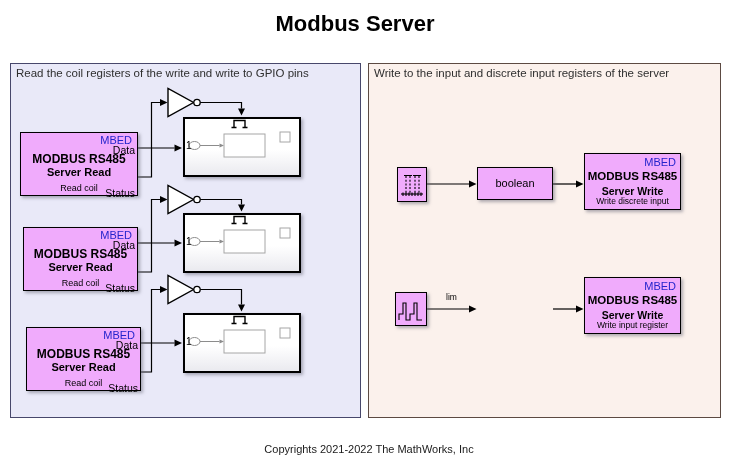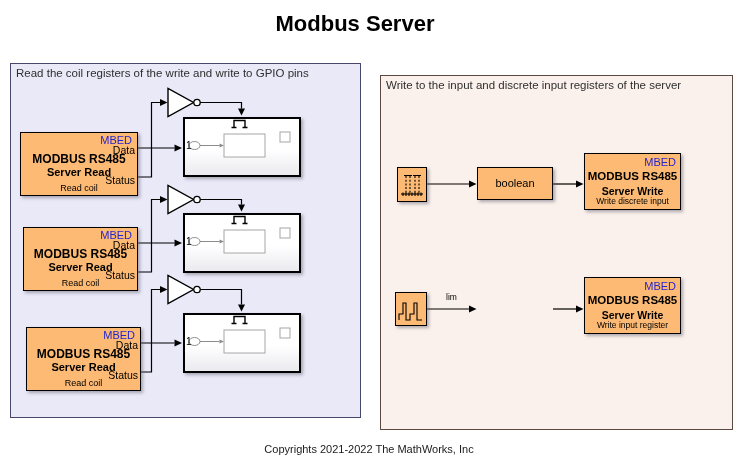--- a/index.html
+++ b/index.html
@@ -20,43 +20,42 @@
   }
 
   .panel { position:absolute; z-index:1; }
   .panel .caption { padding:3px 5px; font-size:11.5px; color:#2f2f2f; }
   .panel.left {
     left:10px; top:63px; width:351px; height:355px;
     background:var(--left-panel-bg,#e9e9f8);
     border:1px solid var(--left-panel-border,#47476b);
   }
   .panel.right {
-    left:380px; top:63px; width:353px; height:355px;
+    left:368px; top:63px; width:353px; height:355px;
     background:var(--right-panel-bg,#fbf1ec);
     border:1px solid var(--right-panel-border,#5c4a42);
-    margin-top:12px;
   }
 
   .overlay { position:absolute; left:0; top:0; z-index:2; }
   .overlay path { stroke:var(--wire,#000); stroke-width:1.2; fill:none; }
   .overlay polygon { fill:var(--wire,#000); }
   .overlay .gate polygon { fill:#fff; stroke:#000; stroke-width:1.4; }
   .overlay .gate circle { fill:#fff; stroke:#000; stroke-width:1.3; }
 
   .blk {
-    position:absolute; background:#fdba74; border:1px solid var(--block-border,#000);
+    position:absolute; background:#f0abfc; border:1px solid var(--block-border,#000);
     box-shadow:2px 2px 3px rgba(100,100,115,.5); z-index:3;
   }
   .blk .mbed { position:absolute; right:5px; top:1px; font-size:11px; color:var(--mbed-label,#2424cc); }
   .blk .pout { position:absolute; right:2px; font-size:10.5px; }
   .blk .bt { position:absolute; left:0; width:100%; text-align:center; font-weight:bold; }
   .blk .bf { position:absolute; left:0; width:100%; text-align:center; }
 
   .read .pd { top:11px;padding-left:10px; }
-  .read .ps { top:41px;margin-left:27px; }
+  .read .ps { top:54px;margin-left:27px; }
   .read .bt1 { top:19px; font-size:12px; }
   .read .bt2 { top:33px; font-size:11px; }
   .read .bf  { bottom:2px; font-size:9px; }
 
   .write .mbed { top:2px; right:4px; }
   .write .bt1 { top:16px; font-size:11.5px; }
   .write .bt2 { top:31px; font-size:10.5px; }
   .write .bf  { bottom:3px; font-size:8.5px; }
 
   .subsys {

